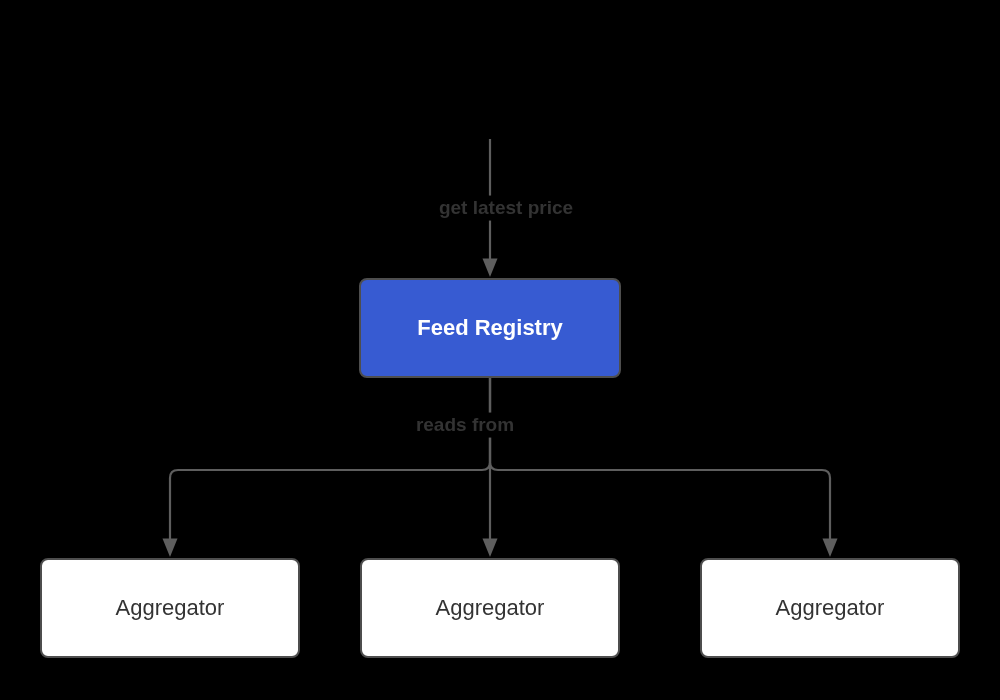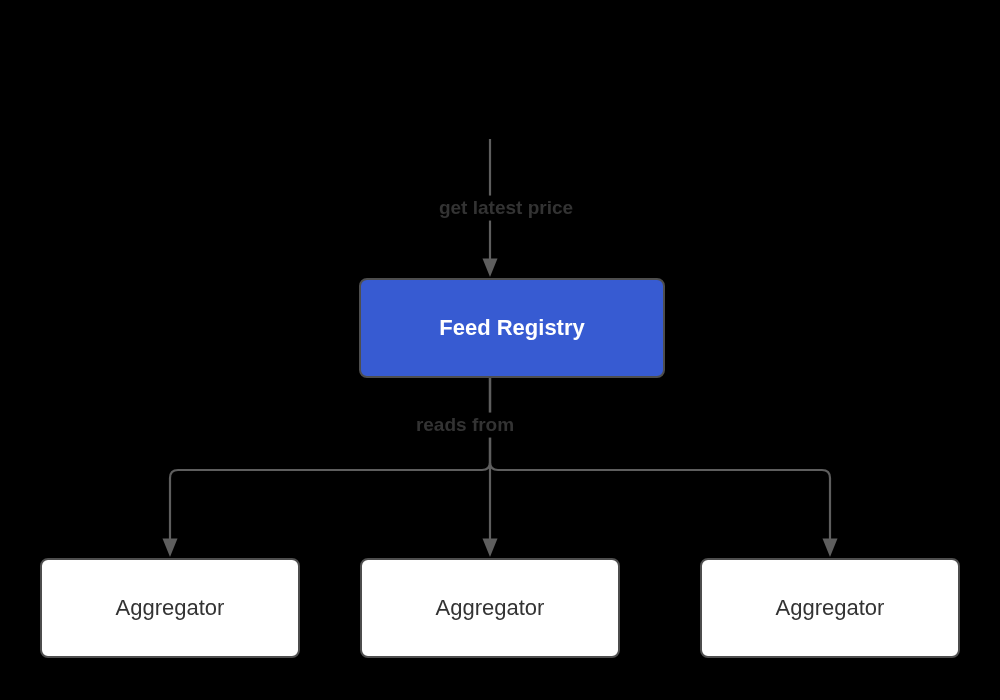--- a/index.html
+++ b/index.html
@@ -33,21 +33,21 @@
     justify-content: center;
     font-size: 22px;
     color: #333333;
   }
   .node.primary {
     background: #375bd2;
     color: #ffffff;
     font-weight: bold;
   }
   .node-consumer      { left: 359px; top: 39px;  width: 262px; height: 100px; }
-  .node-feed-registry { left: 359px; top: 278px; width: 306px; height: 100px; }
+  .node-feed-registry { left: 359px; top: 278px; width: 262px; height: 100px; }
   .node-aggregator-1  { left: 40px;  top: 558px; width: 260px; height: 100px; }
   .node-aggregator-2  { left: 360px; top: 558px; width: 260px; height: 100px; }
   .node-aggregator-3  { left: 700px; top: 558px; width: 260px; height: 100px; }
   .edge-label {
     position: absolute;
     transform: translate(-50%, -50%);
     background: #000000;
     color: #333333;
     font-weight: bold;
     font-size: 19px;

